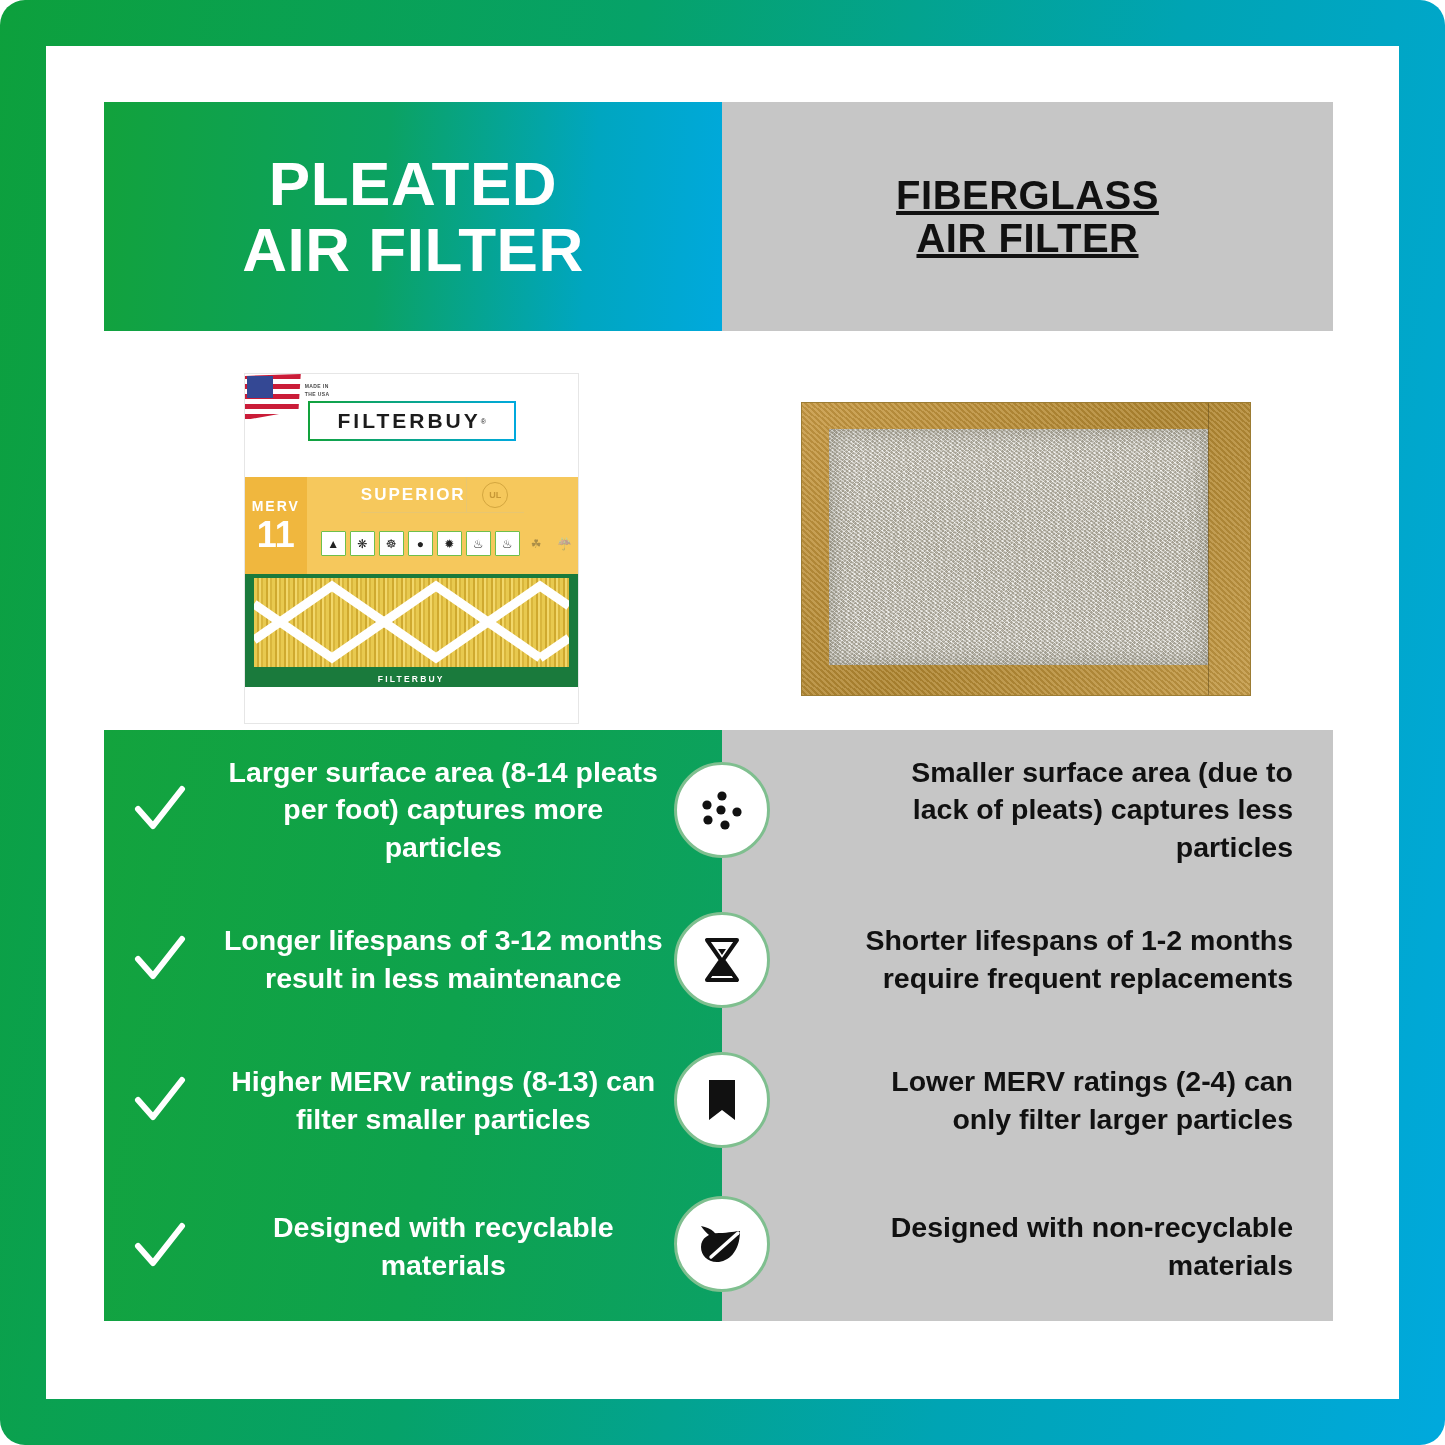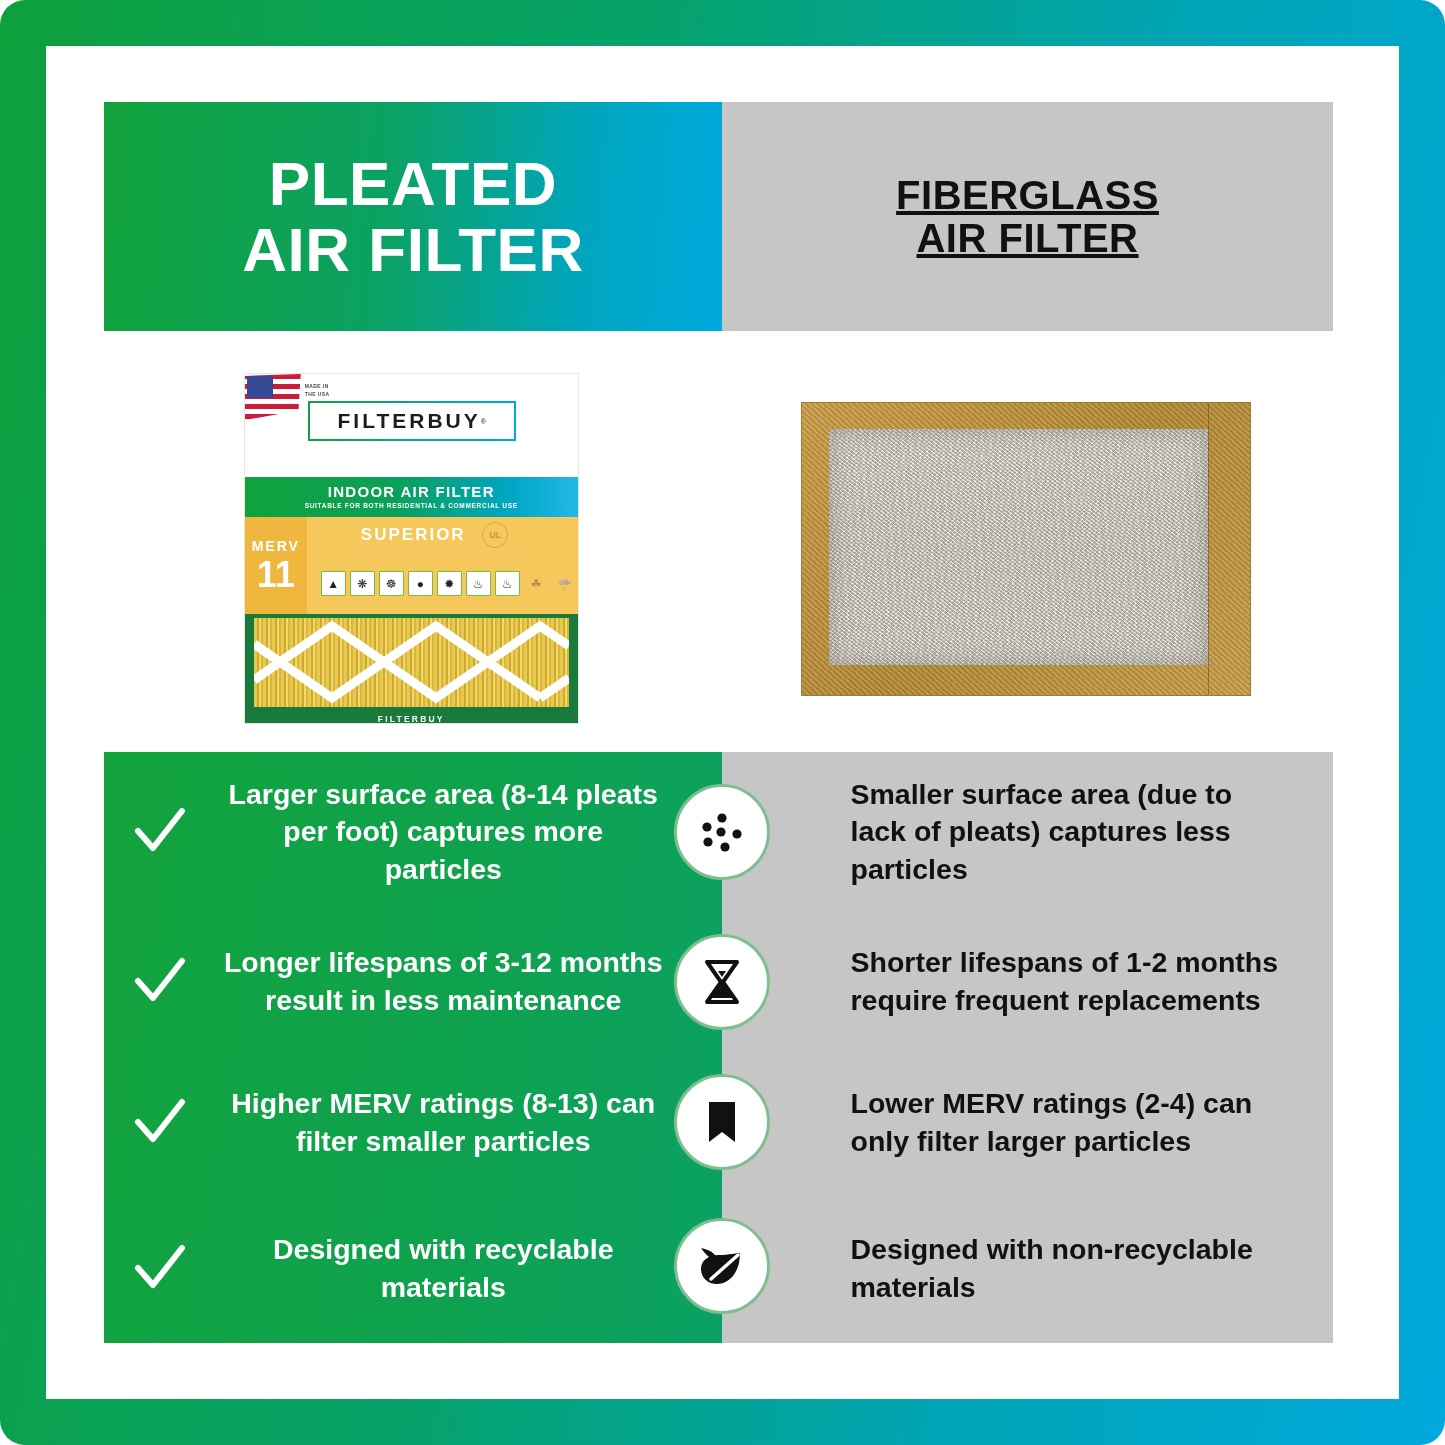--- a/index.html
+++ b/index.html
@@ -176,21 +176,21 @@
     box-shadow: inset 0 0 22px rgba(90,85,70,.35);
   }
   .fg-seam {
     position: absolute; right: 0; top: 0; width: 42px; bottom: 0;
     border-left: 1px solid rgba(90,70,25,.5);
   }
 
   
   .compare {
     position: absolute;
-    left: 58px; top: 706px;
+    left: 58px; top: 684px;
     width: 1229px; height: 591px;
     display: flex;
   }
   .col-left {
     width: 618px;
     background: linear-gradient(100deg, #13a33d 0%, #0ea24d 55%, #0ba164 100%);
   }
   .col-right { width: 611px; background: #c6c6c6; }
 
   .rows { position: absolute; left: 0; top: 0; width: 100%; height: 100%; }
@@ -210,21 +210,21 @@
   .check svg { width: 56px; height: 56px; }
 
   .txt-left {
     flex: 1; padding-right: 26px; padding-left: 6px;
     color: #ffffff; text-align: center;
     font-size: 28.5px; font-weight: 700; line-height: 1.32;
   }
   .spacer-icon { flex: 0 0 136px; }
   .txt-right {
     flex: 1; padding-left: 24px; padding-right: 40px;
-    color: #111111; text-align: left;
+    color: #111111; text-align: right;
     font-size: 28.5px; font-weight: 700; line-height: 1.32;
   }
 
   
   .badge {
     position: absolute;
     left: 618px;
     transform: translateX(-50%);
     width: 96px; height: 96px;
     border-radius: 50%;
@@ -270,24 +270,20 @@
             <div class="fb-madein">
               <div>MADE IN</div>
               <div>THE USA</div>
             </div>
             <div class="fb-logo">
               <b>FILTERBUY</b>
                 <sup>®</sup>
             </div>
           </div>
 
-          <div class="fb-band">
-            <div class="b1">INDOOR AIR FILTER</div>
-            <div class="b2">SUITABLE FOR BOTH RESIDENTIAL &amp; COMMERCIAL USE</div>
-          </div>
 
           <div class="fb-mid">
             <div class="fb-merv">
               <div class="m1">MERV</div>
               <div class="m2">11</div>
             </div>
             <div class="fb-midright">
               <div class="fb-sup-row">
                 <div class="fb-sup">SUPERIOR</div>
                 <div class="fb-seal">

